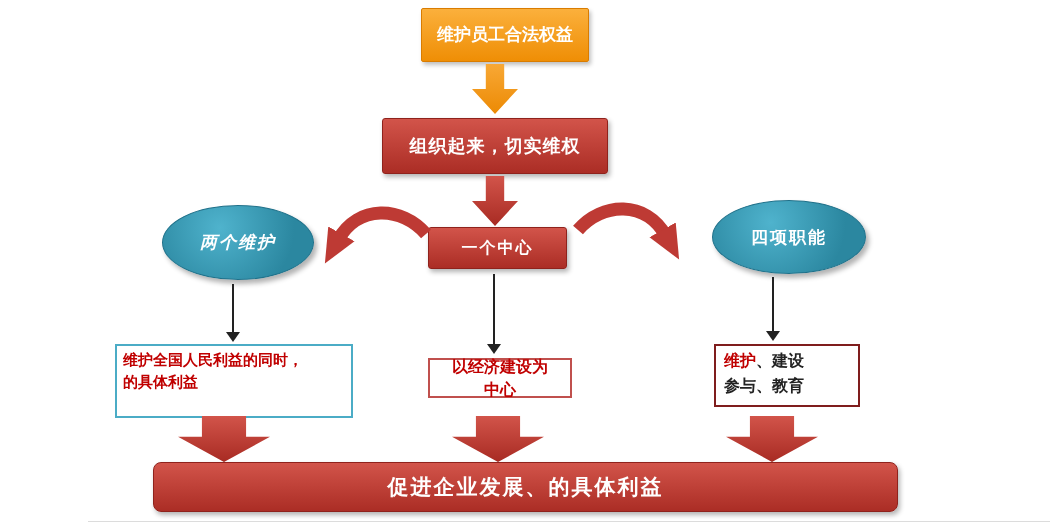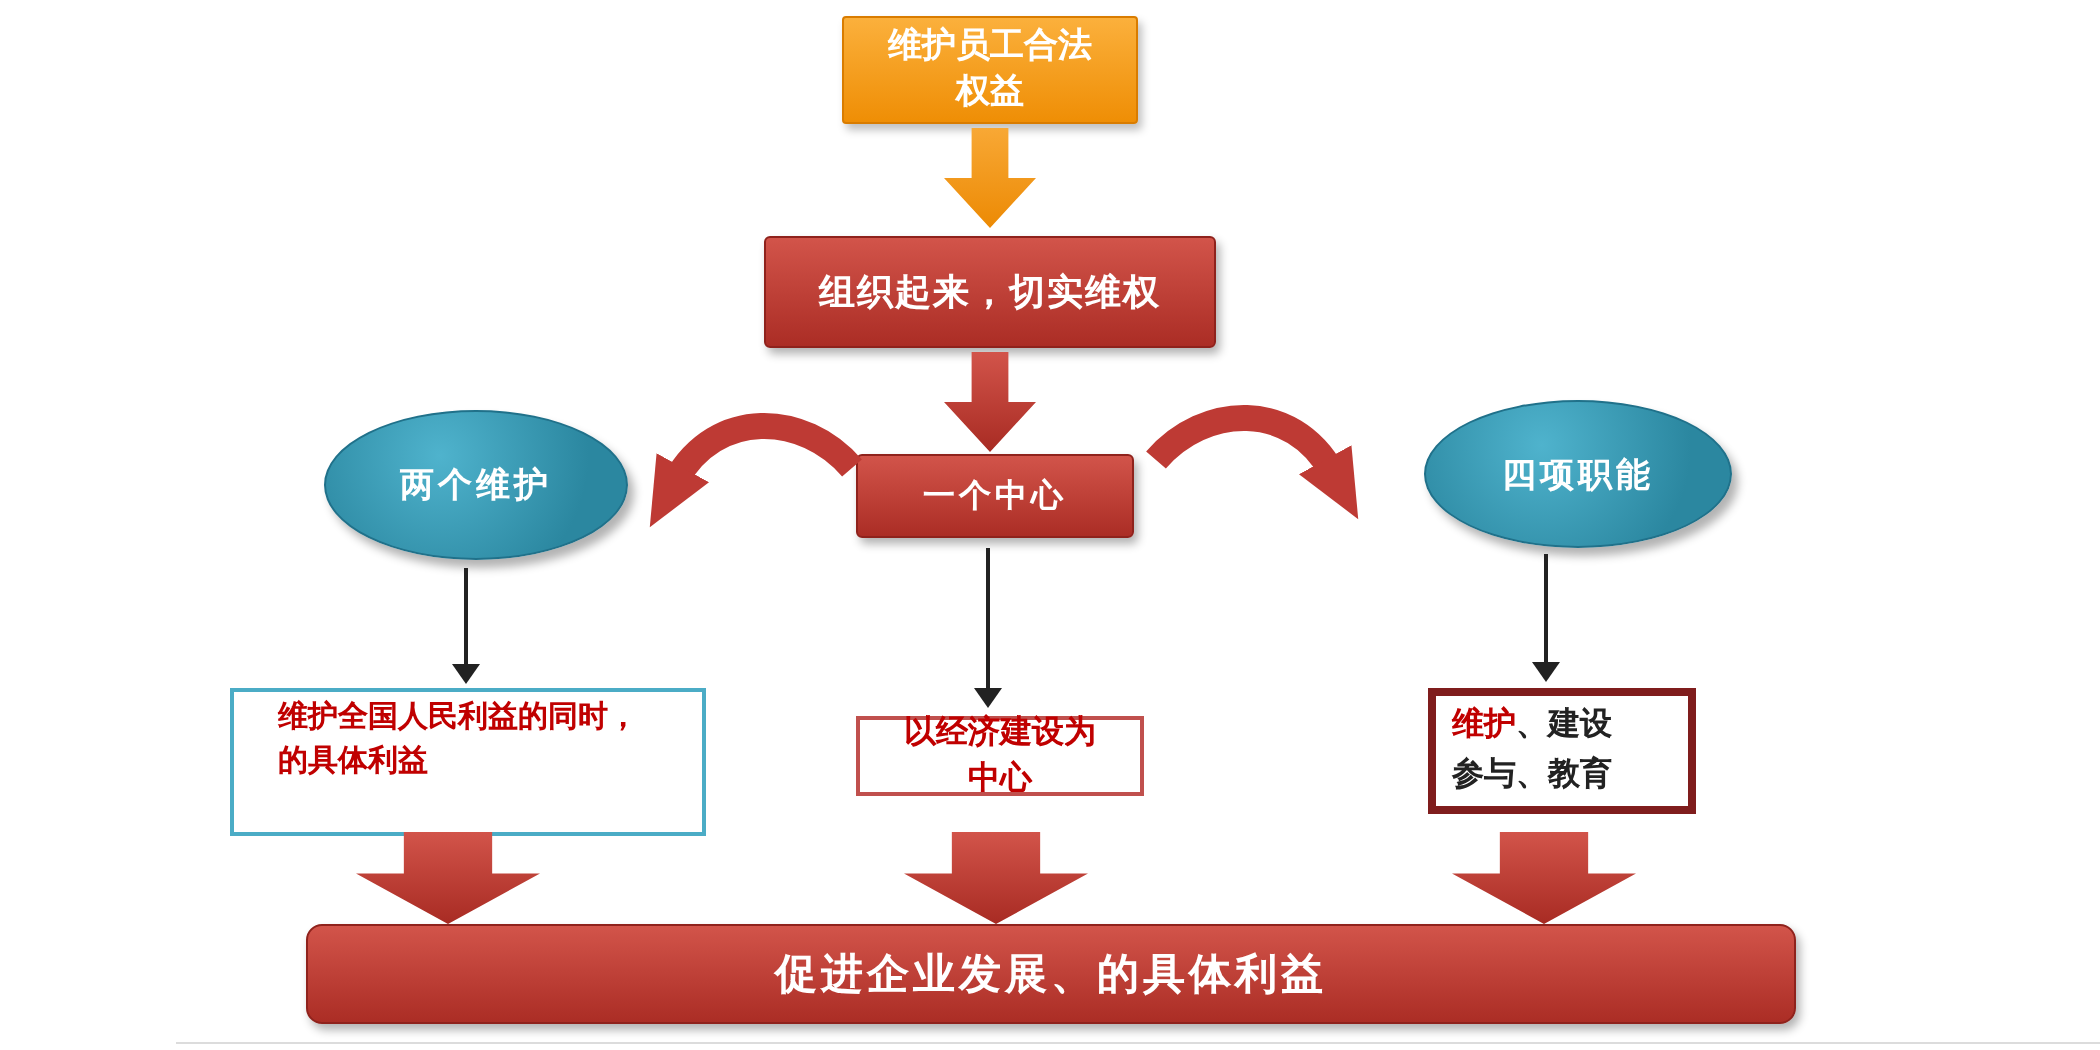--- a/index.html
+++ b/index.html
@@ -2,44 +2,44 @@
 <html><head>
 <meta charset="utf-8">
 <style>
   html,body{margin:0;padding:0;background:#fff;}
   body{font-family:"Liberation Sans","DejaVu Sans",sans-serif;}
   .canvas{position:relative;width:1050px;height:525px;background:#fff;overflow:hidden;}
 
   
   .node{position:absolute;display:flex;align-items:center;justify-content:center;
         text-align:center;color:#fff;font-weight:700;box-sizing:border-box;}
-  .top-box{left:421px;top:8px;width:148px;height:54px;
+  .top-box{left:421px;top:8px;width:168px;height:54px;
         background:linear-gradient(#fbb03c,#ef8e05);
         border:1px solid #d97c00;border-radius:2px;font-size:17px;line-height:1.35;
         box-shadow:2px 3px 4px rgba(0,0,0,.25);padding:6px 14px;}
   .red-box{background:linear-gradient(#d2544a,#ab2d25);
         border:1px solid #8f221c;border-radius:3px;
         box-shadow:2px 3px 5px rgba(0,0,0,.3);}
   .box2{left:382px;top:118px;width:226px;height:56px;font-size:18px;letter-spacing:1px;}
   .center-box{left:428px;top:227px;width:139px;height:42px;font-size:16px;letter-spacing:2px;}
   .ellipse{position:absolute;display:flex;align-items:center;justify-content:center;
         color:#fff;font-weight:700;font-size:17px;letter-spacing:2px;border-radius:50%;
         background:radial-gradient(circle at 38% 30%,#4fb3cd,#2b87a0 70%);
         border:1px solid #20718a;box-shadow:3px 4px 5px rgba(0,0,0,.3);}
-  .left-ellipse{left:162px;top:205px;width:150px;height:73px;}
+  .left-ellipse{left:162px;top:205px;width:150px;height:73px;font-style:italic;}
   .right-ellipse{left:712px;top:200px;width:152px;height:72px;}
 
   
   .note{position:absolute;box-sizing:border-box;background:#fff;font-weight:700;}
   .left-note{left:115px;top:344px;width:238px;height:74px;border:2px solid #4bacc6;
-        color:#c00000;font-size:15px;line-height:1.45;padding:3px 22px;text-align:left;font-family:Liberation Mono, monospace;}
+        color:#c00000;font-size:15px;line-height:1.45;padding:3px 6px;text-align:left;}
   .center-note{left:428px;top:358px;width:144px;height:40px;border:2px solid #c0504d;
         color:#c00000;font-size:16px;line-height:1.45;display:flex;flex-direction:column;
         align-items:center;justify-content:center;text-align:center;}
-  .right-note{left:714px;top:344px;width:134px;height:63px;border:4px solid #7f1d1d;
+  .right-note{left:714px;top:344px;width:146px;height:63px;border:2px solid #7f1d1d;
         color:#222;font-size:16px;line-height:1.55;padding:3px 8px;text-align:left;}
   .right-note .red{color:#c00000;}
 
   
   .block-arrow{position:absolute;}
   .med-arrow{width:46px;height:50px;
         clip-path:polygon(30% 0,70% 0,70% 50%,100% 50%,50% 100%,0 50%,30% 50%);}
   .orange-fill{background:linear-gradient(#f8a835,#ec8a04);}
   .red-fill{background:linear-gradient(#d2544a,#a82b23);}
   .arrow-1{left:472px;top:64px;}

